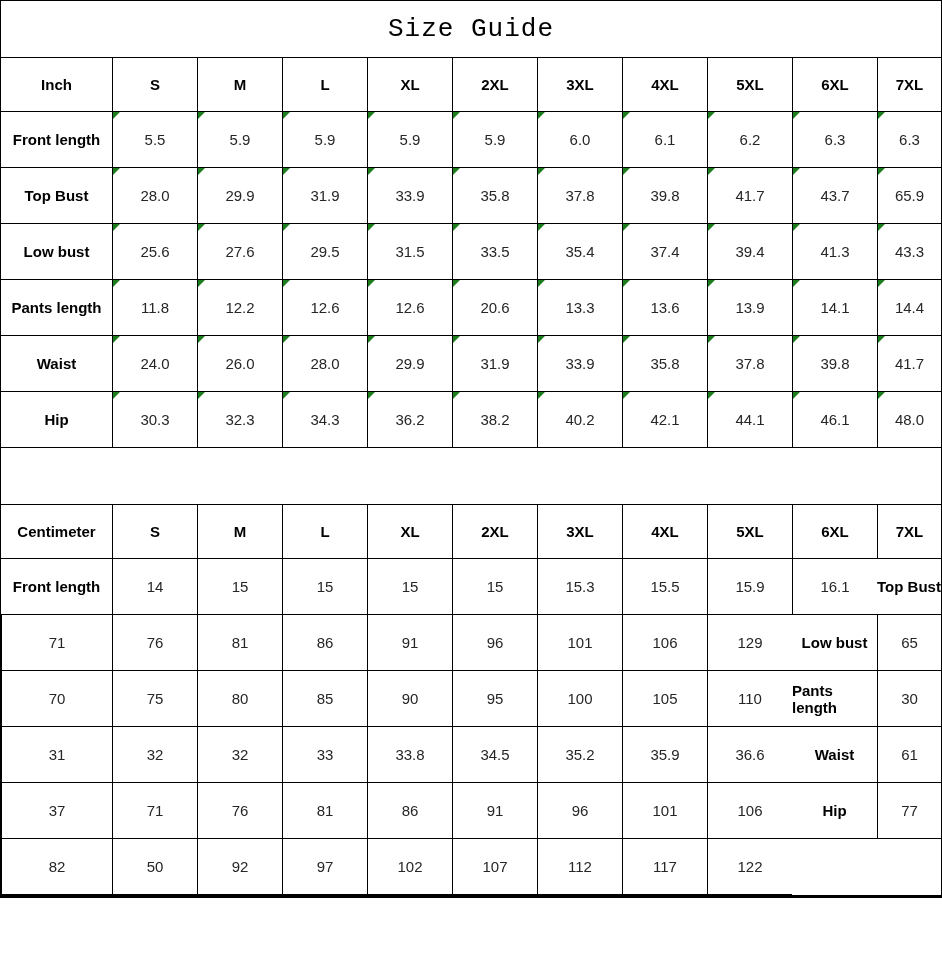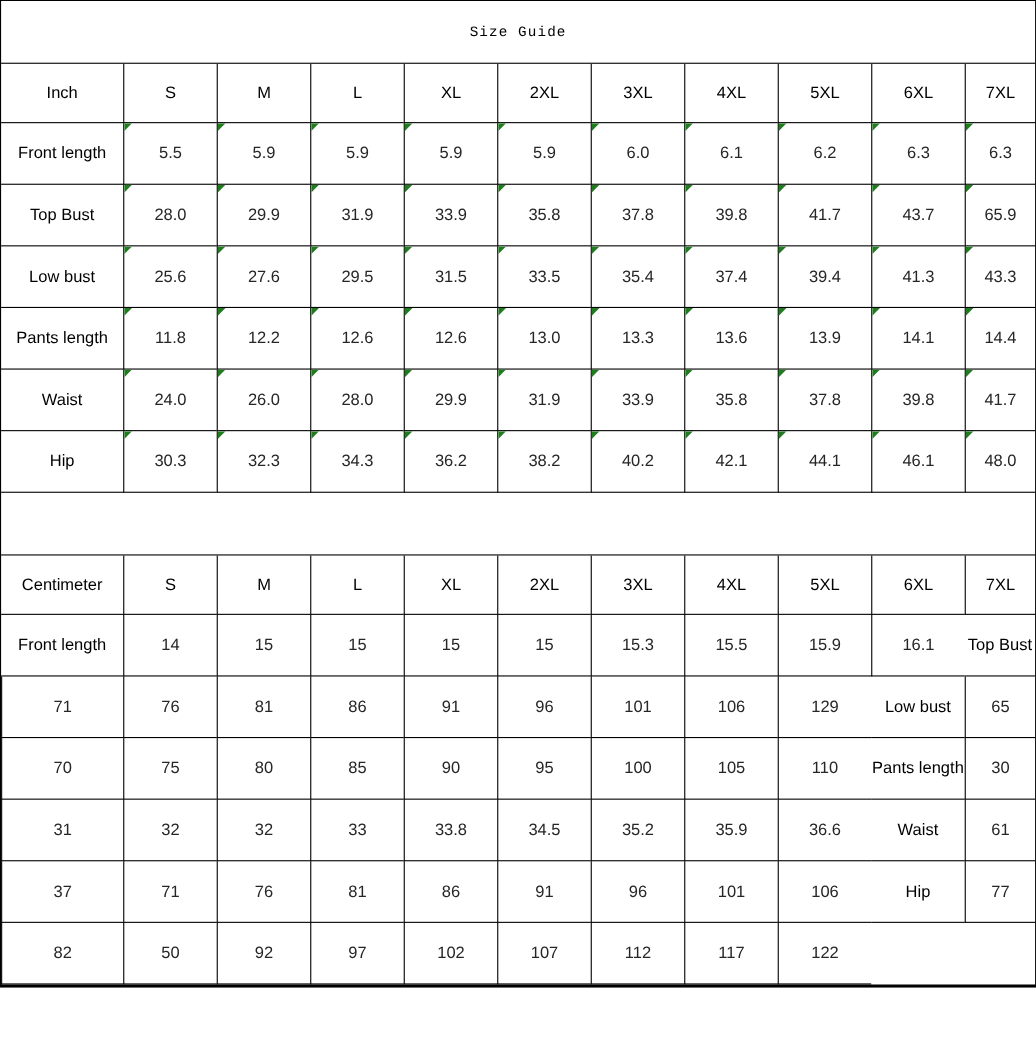--- a/index.html
+++ b/index.html
@@ -10,37 +10,37 @@
     margin:0;
     border:1px solid #000;
     border-bottom:3px solid #000;
     background:#fff;
   }
   .title-row{
     height:56px;
     border-bottom:1px solid #000;
     display:flex;align-items:center;justify-content:center;
     font-family:"Liberation Mono","DejaVu Sans Mono",monospace;
-    font-size:13px;letter-spacing:1px;
+    font-size:26px;letter-spacing:1px;
   }
   .size-table{
     display:grid;
     grid-template-columns:111px repeat(9,85px) 64px;
   }
   .cell{
     position:relative;
     border-bottom:1px solid #000;
     display:flex;align-items:center;justify-content:center;
     height:55px;
     font-size:15px;
     color:#262626;
     overflow:hidden;
   }
   .size-table .cell:not(.first-col){border-left:1px solid #000;}
-  .cell.header,.cell.label{font-weight:normal;color:#000;align-items:center;}
+  .cell.header,.cell.label{font-weight:bold;color:#000;align-items:center;}
   .cell.hdr-row{height:53px;}
   .marker{
     position:absolute;top:0;left:0;
     width:0;height:0;
     border-top:7px solid #1e7e1e;
     border-right:7px solid transparent;
   }
   .gap-row{
     height:56px;
     border-bottom:1px solid #000;
@@ -235,21 +235,21 @@
       <div class="cell value">
         <span class="marker" style="border-top-color: rgb(30, 126, 30);"></span>
         <span>12.6</span>
       </div>
       <div class="cell value">
         <span class="marker" style="border-top-color: rgb(30, 126, 30);"></span>
         <span>12.6</span>
       </div>
       <div class="cell value">
         <span class="marker" style="border-top-color: rgb(30, 126, 30);"></span>
-        <span>13.0</span>
+        <span>20.6</span>
       </div>
       <div class="cell value">
         <span class="marker" style="border-top-color: rgb(30, 126, 30);"></span>
         <span>13.3</span>
       </div>
       <div class="cell value">
         <span class="marker" style="border-top-color: rgb(30, 126, 30);"></span>
         <span>13.6</span>
       </div>
       <div class="cell value">

